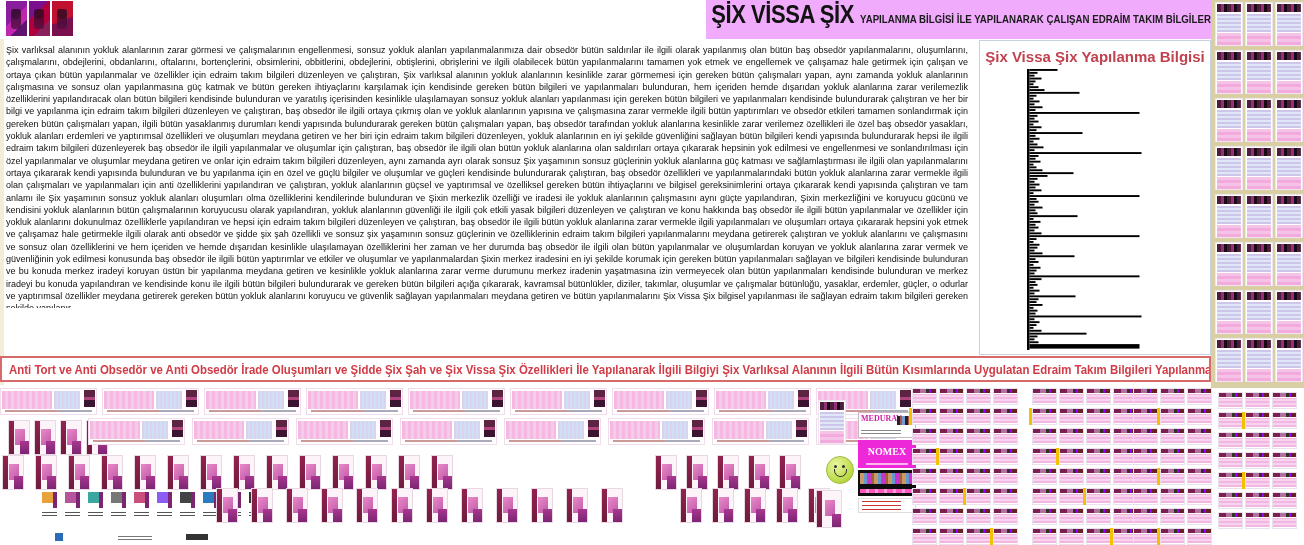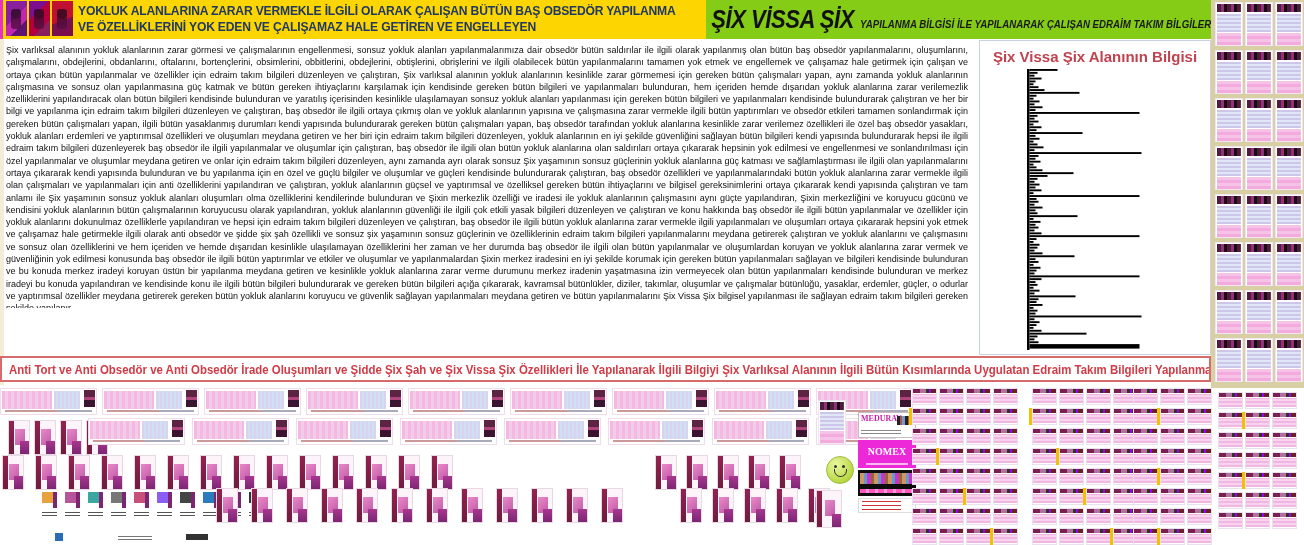--- a/index.html
+++ b/index.html
@@ -13,23 +13,23 @@
   .ptile{width:21px;height:35px;position:relative;}
   .ptile.t1{background:linear-gradient(135deg,#8a1f9e 0 45%,#c026b0 45% 70%,#5e1470 70%);}
   .ptile.t2{background:linear-gradient(135deg,#7c0f8e 0 35%,#b3003d 35% 70%,#8a1f5e 70%);}
   .ptile.t3{background:linear-gradient(160deg,#c01130 0 55%,#7a0f4e 55%);}
   .ptile::after{content:'';position:absolute;left:5px;top:8px;width:10px;height:20px;
                 background:radial-gradient(circle at 50% 25%,#2a0a22 0 30%,transparent 31%),
                 linear-gradient(#33082a,#551042);border-radius:3px;opacity:.8;}
   .yellow-title{position:absolute;left:75px;top:3px;width:625px;color:#1f3864;
                 font-size:12.5px;font-weight:bold;line-height:16px;letter-spacing:-.2px;
                 transform:scaleX(.97);transform-origin:left top;}
-  .right-head{position:absolute;left:706px;top:0;width:507px;height:39px;background:#84cc16;
-              display:flex;align-items:center;white-space:nowrap;
-              transform-origin:left center;font-style:italic;}
+  .right-head{position:absolute;left:706px;top:0;width:507px;height:39px;background:#f0abfc;
+              display:flex;align-items:flex-start;white-space:nowrap;
+              transform-origin:left center;}
   .right-head .inner{transform:scaleX(.88);transform-origin:left center;display:flex;align-items:baseline;gap:7px;padding-left:6px;}
   .rh-main{font-size:25px;font-weight:900;color:#121212;letter-spacing:-.5px;}
   .rh-sub{font-size:11px;font-weight:bold;color:#1a1a1a;}
 
   
   .left-strip{position:absolute;left:0;top:39px;width:4px;height:346px;background:#f3ecd6;}
 
   
   .body-text{position:absolute;left:6px;top:44px;width:962px;height:264px;
              font-size:9px;line-height:12.3px;color:#101010;text-align:justify;overflow:hidden;}
@@ -137,41 +137,38 @@
   .fm1{left:55px;top:145px;width:8px;height:8px;background:#2b6cb8;}
   .fm2{left:118px;top:147px;width:34px;height:5px;
        background:repeating-linear-gradient(0deg,#777 0 1px,transparent 1px 3px);}
   .fm3{left:186px;top:146px;width:22px;height:6px;background:#333;}
 </style>
 </head>
 <body>
 
 <div class="screen">
 
-  <div class="yellow-band">
-    <div class="yellow-title">YOKLUK ALANLARINA ZARAR VERMEKLE İLGİLİ OLARAK ÇALIŞAN BÜTÜN BAŞ OBSEDÖR YAPILANMA VE ÖZELLİKLERİNİ YOK EDEN VE ÇALIŞAMAZ HALE GETİREN VE ENGELLEYEN</div>
-  </div>
   <div class="photo-tiles">
     <div class="ptile t1"></div>
     <div class="ptile t2"></div>
     <div class="ptile t3"></div>
   </div>
   <div class="right-head">
     <div class="inner">
       <span class="rh-main">ŞİX VİSSA ŞİX</span>
       <span class="rh-sub">YAPILANMA BİLGİSİ İLE YAPILANARAK ÇALIŞAN EDRAİM TAKIM BİLGİLERİ</span>
     </div>
   </div>
 
   <div class="left-strip"></div>
 
   <div class="body-text">Şix varlıksal alanının yokluk alanlarının zarar görmesi ve çalışmalarının engellenmesi, sonsuz yokluk alanları yapılanmalarımıza dair obsedör bütün saldırılar ile ilgili olarak yapılanmış olan bütün baş obsedör yapılanmalarını, oluşumlarını, çalışmalarını, obdejlerini, obdanlarını, oftalarını, bortençlerini, obsimlerini, obbitlerini, obdejlerini, obtişlerini, obrişlerini ve ilgili olabilecek bütün yapılanmalarını tamamen yok etmek ve engellemek ve çalışamaz hale getirmek için çalışan ve ortaya çıkan bütün yapılanmalar ve özellikler için edraim takım bilgileri düzenleyen ve çalıştıran, Şix varlıksal alanının yokluk alanlarının kesinlikle zarar görmemesi için gereken bütün çalışmaları yapan, aynı zamanda yokluk alanlarının çalışmasına ve sonsuz olan yapılanmasına güç katmak ve bütün gereken ihtiyaçlarını karşılamak için kendisinde gereken bütün bilgileri ve yapılanmaları bulunduran, hem içeriden hemde dışarıdan yokluk alanlarına zarar verilemezlik özelliklerini yapılandıracak olan bütün bilgileri kendisinde bulunduran ve yaratılış içerisinden kesinlikle ulaşılamayan sonsuz yokluk alanları yapılanması için gereken bütün bilgileri ve yapılanmaları kendisinde bulundurarak çalıştıran ve her bir bilgi ve yapılanma için edraim takım bilgileri düzenleyen ve çalıştıran, baş obsedör ile ilgili ortaya çıkmış olan ve yokluk alanlarının yapısına ve çalışmasına zarar vermekle ilgili bütün yaptırımları ve obsedör etkileri tamamen sonlandırmak için gereken bütün çalışmaları yapan, ilgili bütün yasaklanmış durumları kendi yapısında bulundurarak gereken bütün çalışmaları yapan, baş obsedör tarafından yokluk alanlarına kesinlikle zarar verilemez özellikleri ile özel baş obsedör yasakları, yokluk alanları erdemleri ve yaptırımsal özellikleri ve oluşumları meydana getiren ve her biri için edraim takım bilgileri düzenleyen, yokluk alanlarının en iyi şekilde güvenliğini sağlayan bütün bilgileri kendi yapısında bulundurarak hepsi ile ilgili edraim takım bilgileri düzenleyerek baş obsedör ile ilgili yapılanmalar ve oluşumlar için çalıştıran, baş obsedör ile ilgili olan bütün yokluk alanlarına olan saldırıları ortaya çıkararak hepsinin yok edilmesi ve engellenmesi ve sonlandırılması için özel yapılanmalar ve oluşumlar meydana getiren ve onlar için edraim takım bilgileri düzenleyen, aynı zamanda ayrı olarak sonsuz Şix yaşamının sonsuz güçlerinin yokluk alanlarına güç katması ve sağlamlaştırması ile ilgili olan yapılanmalarını ortaya çıkararak kendi yapısında bulunduran ve bu yapılanma için en özel ve güçlü bilgiler ve oluşumlar ve güçleri kendisinde bulundurarak çalıştıran, baş obsedör özellikleri ve yapılanmalarındaki bütün yokluk alanlarına zarar vermekle ilgili olan çalışmaları ve yapılanmaları için anti özelliklerini yapılandıran ve çalıştıran, yokluk alanlarının güçsel ve yaptırımsal ve özelliksel gereken bütün ihtiyaçlarını ve bilgisel gereksinimlerini ortaya çıkararak kendi yapısında çalıştıran ve tam anlamı ile Şix yaşamının sonsuz yokluk alanları oluşumları olma özelliklerini kendilerinde bulunduran ve Şixin merkezlik özelliği ve iradesi ile yokluk alanlarının çalışmasını aynı güçte yapılandıran, Şixin merkezliğini ve koruyucu gücünü ve kendisini yokluk alanlarının bütün çalışmalarının koruyucusu olarak yapılandıran, yokluk alanlarının güvenliği ile ilgili çok etkili yasak bilgileri düzenleyen ve çalıştıran ve konu hakkında baş obsedör ile ilgili bütün yapılanmalar ve özellikler için yokluk alanlarını dokunulmaz özelliklerle yapılandıran ve hepsi için edraim takım bilgileri düzenleyen ve çalıştıran, baş obsedör ile ilgili bütün yokluk alanlarına zarar vermekle ilgili yapılanmaları ve oluşumları ortaya çıkararak hepsini yok etmek ve çalışamaz hale getirmekle ilgili olarak anti obsedör ve şidde şix şah özellikli ve sonsuz şix yaşamının sonsuz güçlerinin ve özelliklerinin edraim takım bilgileri yapılanmalarını meydana getirerek çalıştıran ve yokluk alanlarını ve çalışmasını ve sonsuz olan özelliklerini ve hem içeriden ve hemde dışarıdan kesinlikle ulaşılamayan özelliklerini her zaman ve her durumda baş obsedör ile ilgili olan bütün yapılanmalar ve oluşumlardan koruyan ve yokluk alanlarına zarar vermek ve güvenliğinin yok edilmesi konusunda baş obsedör ile ilgili bütün yaptırımlar ve etkiler ve oluşumlar ve yapılanmalardan Şixin merkez iradesini en iyi şekilde korumak için gereken bütün yapılanmaları sağlayan ve bilgileri kendisinde bulunduran ve bu konuda merkez iradeyi koruyan üstün bir yapılanma meydana getiren ve kesinlikle yokluk alanlarına zarar verme durumunu merkez iradenin yaşatmasına izin vermeyecek olan bütün yapılanmaları kendisinde bulunduran ve merkez iradeyi bu konuda yapılandıran ve kendisinde konu ile ilgili bütün bilgileri bulundurarak ve gereken bütün bilgileri açığa çıkararak, kavramsal bütünlükler, diziler, takımlar, oluşumlar ve çalışmalar bütünlüğü, yasaklar, erdemler, güçler, o odurlar ve yaptırımsal özellikler meydana getirerek gereken bütün yokluk alanlarını koruyucu ve güvenlik sağlayan yapılanmaları meydana getiren ve bütün yapılanmalarını Şix Vissa Şix bilgisel yapılanması ile sağlayan edraim takım bilgileri gereken şekilde yapılanır.</div>
 
   <div class="panel">
-    <div class="panel-title">Şix Vissa Şix Alanının Bilgisi</div>
+    <div class="panel-title">Şix Vissa Şix Yapılanma Bilgisi</div>
     <div class="spike-wrap">
       <svg id="spikeChart" width="182" height="281" xmlns="http://www.w3.org/2000/svg">
           <rect x="0" y="0" width="2.5" height="281" fill="#000"></rect>
           <rect x="2.5" y="0.0" width="28" height="1.9" fill="#000"></rect>
           <rect x="2.5" y="2.9" width="8" height="1.9" fill="#000"></rect>
           <rect x="2.5" y="5.7" width="5" height="1.9" fill="#000"></rect>
           <rect x="2.5" y="8.6" width="12" height="1.9" fill="#000"></rect>
           <rect x="2.5" y="11.5" width="6" height="1.9" fill="#000"></rect>
           <rect x="2.5" y="14.3" width="4" height="1.9" fill="#000"></rect>
           <rect x="2.5" y="17.2" width="9" height="1.9" fill="#000"></rect>

